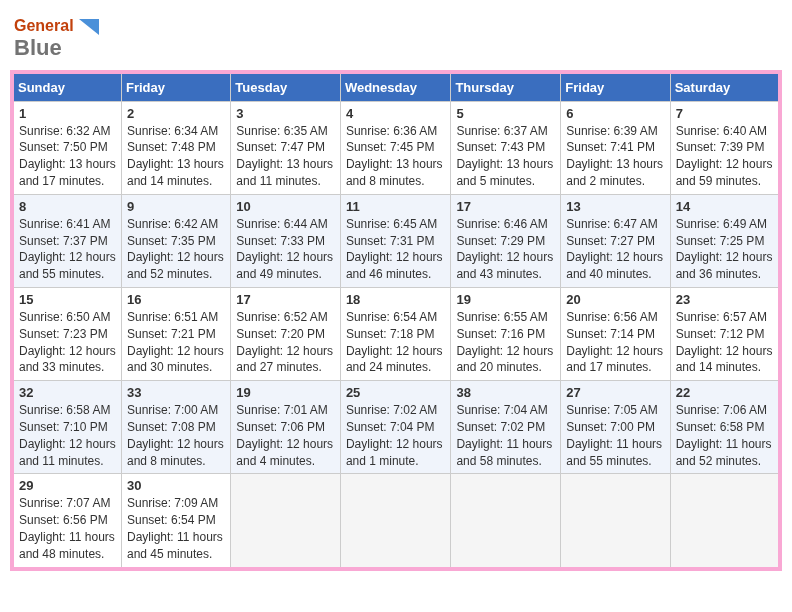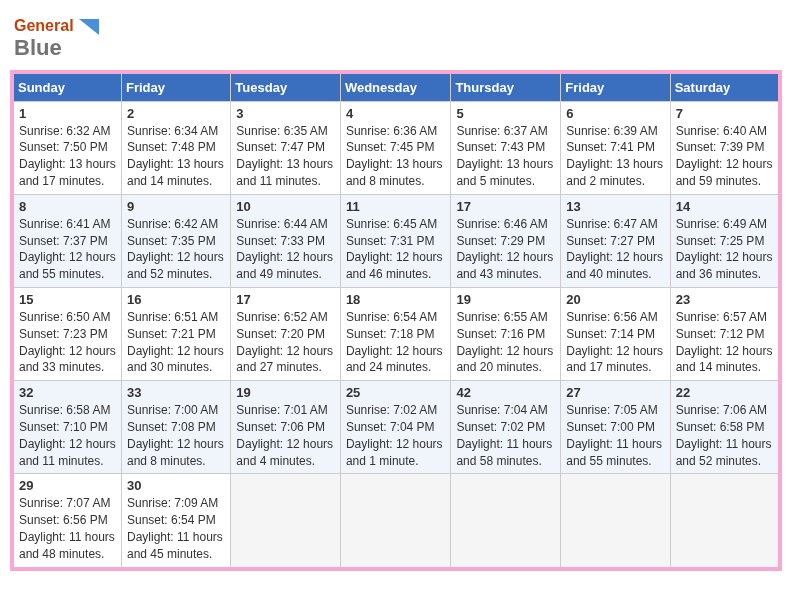--- a/index.html
+++ b/index.html
@@ -211,21 +211,21 @@
       </td>
         <td>
         <span class="day-number">19</span>
         <span class="day-info">Sunrise: 7:01 AM<br>Sunset: 7:06 PM<br>Daylight: 12 hours and 4 minutes.</span>
       </td>
         <td>
         <span class="day-number">25</span>
         <span class="day-info">Sunrise: 7:02 AM<br>Sunset: 7:04 PM<br>Daylight: 12 hours and 1 minute.</span>
       </td>
         <td>
-        <span class="day-number">42</span>
+        <span class="day-number">38</span>
         <span class="day-info">Sunrise: 7:04 AM<br>Sunset: 7:02 PM<br>Daylight: 11 hours and 58 minutes.</span>
       </td>
         <td>
         <span class="day-number">27</span>
         <span class="day-info">Sunrise: 7:05 AM<br>Sunset: 7:00 PM<br>Daylight: 11 hours and 55 minutes.</span>
       </td>
         <td>
         <span class="day-number">22</span>
         <span class="day-info">Sunrise: 7:06 AM<br>Sunset: 6:58 PM<br>Daylight: 11 hours and 52 minutes.</span>
       </td>

